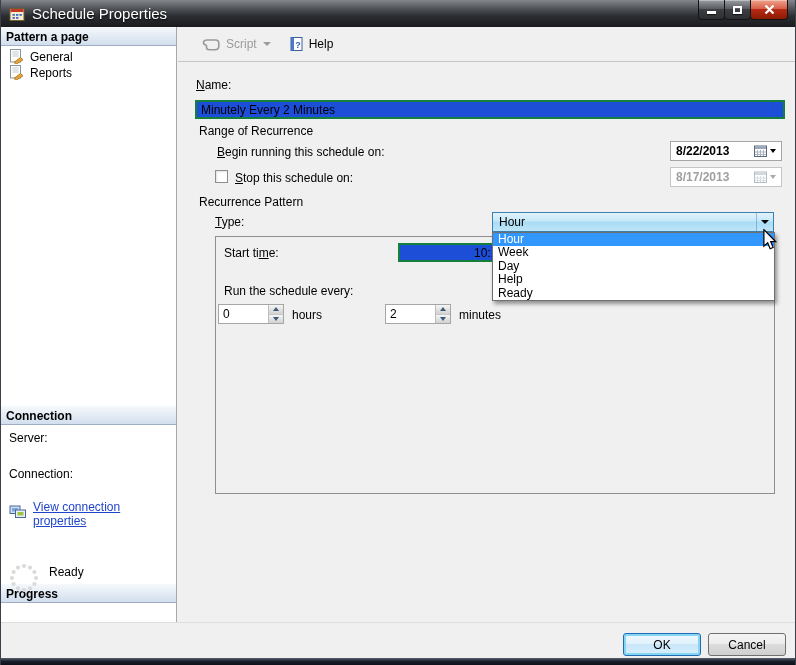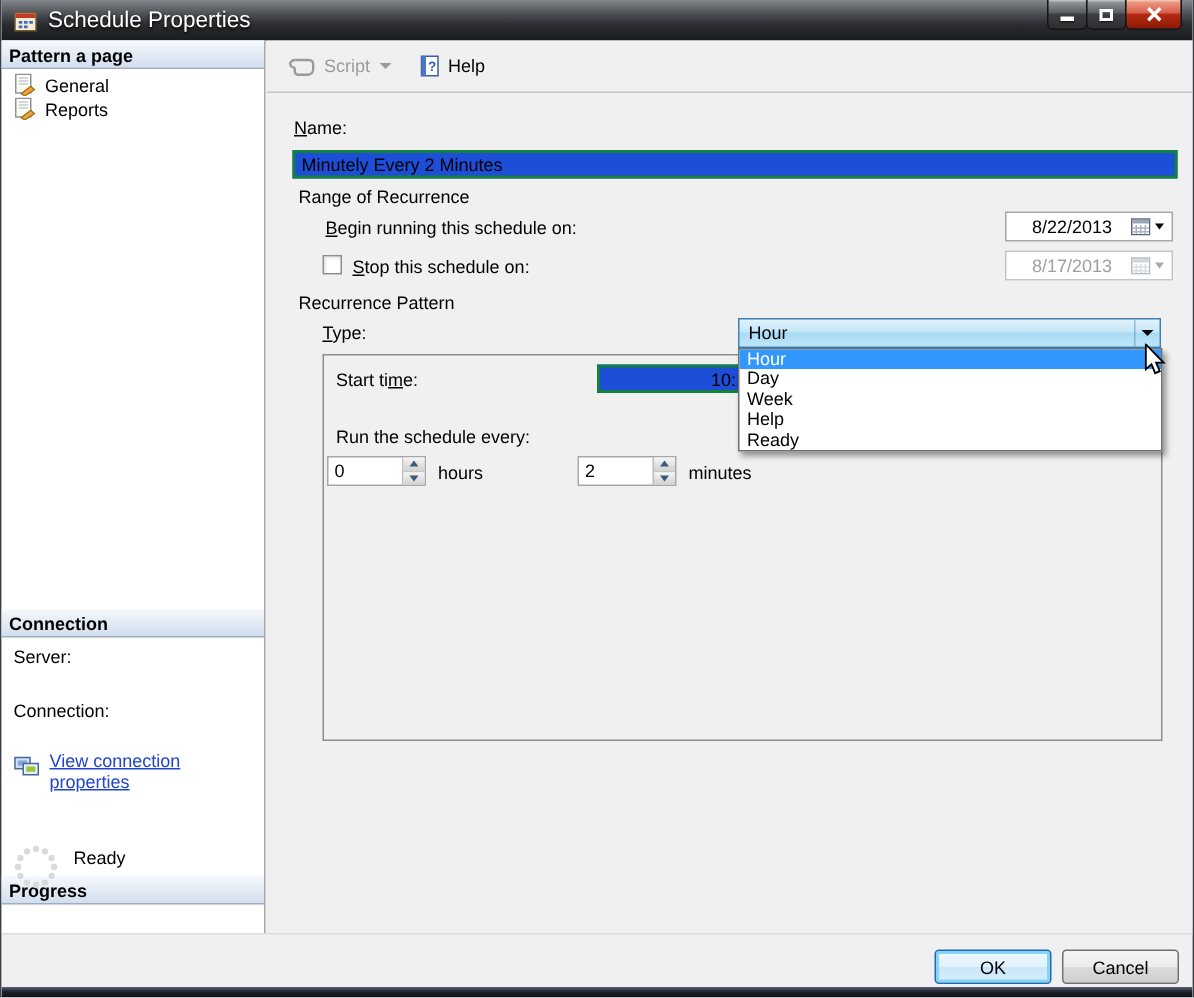--- a/index.html
+++ b/index.html
@@ -27,35 +27,35 @@
   .side-header{position:absolute;left:0;width:100%;height:19px;
     background:linear-gradient(#f6f9fc,#d2deee);border-bottom:1px solid #9eadc4;
     font-size:12px;font-weight:bold;color:#000;padding:3px 0 0 5px;}
   .side-item{position:absolute;left:0;width:100%;height:17px;display:flex;align-items:center;font-size:12px;cursor:default;}
   .side-item .ic{margin:0 6px 0 8px;display:inline-flex;}
   .side-label{position:absolute;font-size:12px;color:#000;}
   .link-row{position:absolute;display:flex;align-items:center;}
   .side-link{font-size:12px;color:var(--link,#2045cc);text-decoration:underline;margin-left:6px;cursor:pointer;}
   
   .toolbar{position:absolute;left:0;top:0;width:100%;height:35px;border-bottom:1px solid #c6c6c6;
-    display:flex;align-items:center;padding-left:9px;}
+    display:flex;align-items:center;padding-left:19px;}
   .tool-btn{display:flex;align-items:center;height:26px;padding:0 5px;font-size:12px;}
   .tool-btn.disabled{color:#9b9b9b;}
   .tool-arrow{width:0;height:0;border-left:4px solid transparent;border-right:4px solid transparent;
     border-top:4px solid #9b9b9b;margin-left:6px;}
   .tool-sep{width:8px;}
   
   .lbl{position:absolute;font-size:12px;color:#000;white-space:nowrap;}
   .textbox{position:absolute;background:#1d4ed8;border:2px solid #15803d;font-size:12px;color:#000;
     padding:1px 4px;display:flex;align-items:center;}
   input.textbox{outline:none;}
   .groupbox{position:absolute;border:1px solid #8e8e8e;background:#f0f0f0;}
   .datepicker{position:absolute;width:112px;height:20px;background:#fff;border:1px solid #a6a6a6;
     display:flex;align-items:center;font-size:12px;}
-  .datepicker .dtext{flex:1;padding-left:17px;}
+  .datepicker .dtext{flex:1;padding-left:5px;font-weight:bold;}
   .datepicker .cal{margin-right:3px;display:inline-flex;}
   .datepicker .darr{width:0;height:0;border-left:3.5px solid transparent;border-right:3.5px solid transparent;
     border-top:4px solid #000;margin-right:5px;}
   .datepicker.disabled{border-color:#c5c5c5;}
   .datepicker.disabled .dtext{color:#9f9f9f;}
   .datepicker.disabled .darr{border-top-color:#a8a8a8;}
   .checkbox{position:absolute;width:13px;height:13px;background:#fff;border:1px solid #8e8e8e;
     box-shadow:inset 1px 1px 2px rgba(0,0,0,.12);}
   
   .combo{position:absolute;height:20px;border:1px solid var(--combo-border,#3c7fb1);
@@ -309,22 +309,22 @@
 
       <div class="combo" style="left:314px;top:185px;width:282px;">
         <span class="ctext">Hour</span>
         <span class="cbtn">
             <span class="carr"></span>
           </span>
       </div>
 
       <div class="dropdown" style="left:314px;top:205px;width:283px;">
         <div class="dd-item selected">Hour</div>
+        <div class="dd-item">Week</div>
         <div class="dd-item">Day</div>
-        <div class="dd-item">Week</div>
         <div class="dd-item">Help</div>
         <div class="dd-item">Ready</div>
       </div>
 
       <span class="cursor" style="left:584px;top:202px;">
         <svg width="16" height="22" viewBox="0 0 12 18">
             <path d="M1 0.5 L1 14 L4.1 11.3 L6.1 16.2 L8.6 15.1 L6.6 10.4 L10.7 10.4 Z" fill="#fff" stroke="#000" stroke-width="1"></path>
           </svg>
       </span>
 

